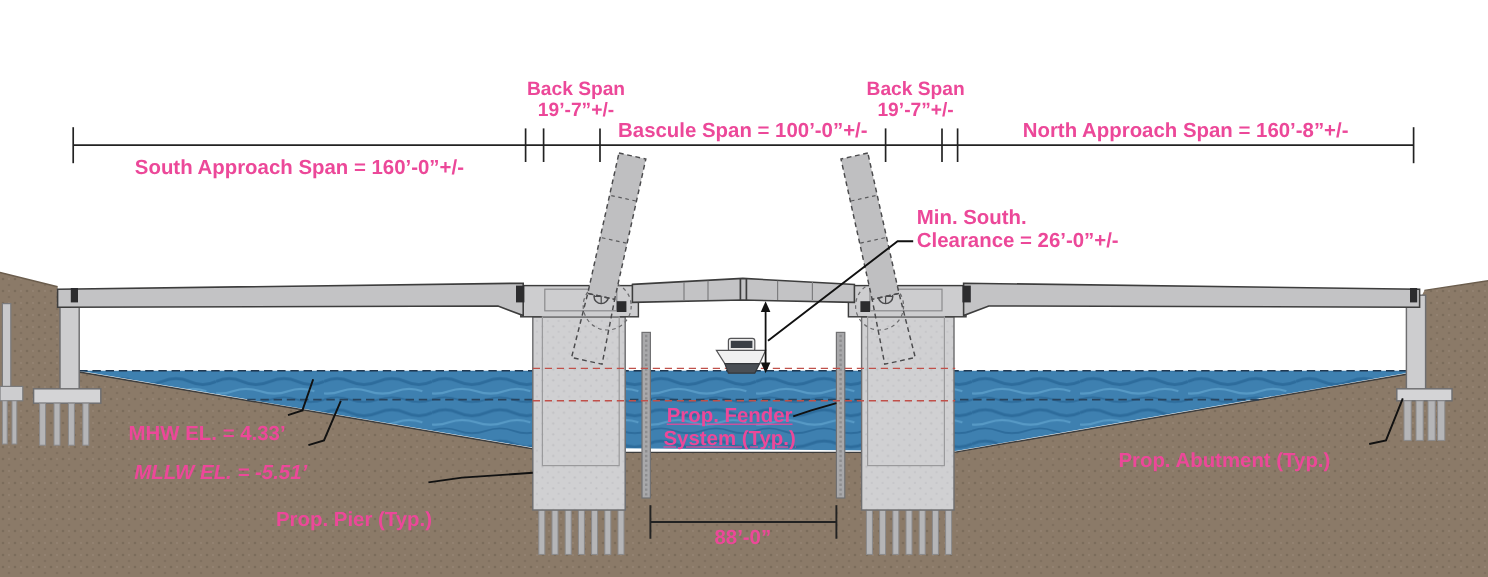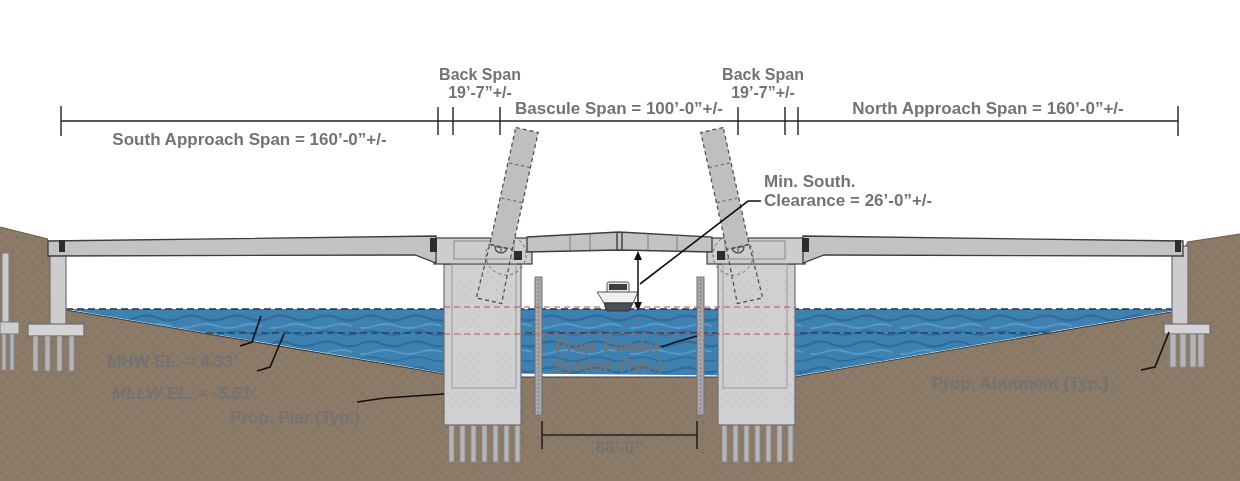--- a/index.html
+++ b/index.html
@@ -6,21 +6,21 @@
   #stage{
     position:relative;
     width:1240px;height:481px;
     overflow:hidden;
     background:#ffffff;
     font-family:"Liberation Sans", sans-serif;
   }
   #drawing{position:absolute;left:0;top:0;}
   .lbl{
     position:absolute;
-    color:#737373;
+    color:#ec4899;
     font-size:17px;
     line-height:19px;
     font-weight:600;
     white-space:nowrap;
   }
   .center{text-align:center;}
   .right{text-align:right;margin-top:17px;}
   .left{text-align:left;}
   .sm{font-size:16px;line-height:18px;}
 </style>
@@ -224,34 +224,34 @@
   <div>19’-7”+/-</div>
 </div>
 
 <div class="lbl center" style="left:500px;top:99px;width:238px;">Bascule Span = 100’-0”+/-</div>
 
 <div class="lbl sm center" style="left:711px;top:66px;width:104px;">
   <div>Back Span</div>
   <div>19’-7”+/-</div>
 </div>
 
-<div class="lbl center" style="left:798px;top:99px;width:380px;">North Approach Span = 160’-0”+/-</div>
+<div class="lbl center" style="left:798px;top:99px;width:380px;">North Approach Span = 160’-8”+/-</div>
 
 <div class="lbl left" style="left:764px;top:172px;">
   <div>Min. South.</div>
   <div>Clearance = 26’-0”+/-</div>
 </div>
 
 <div class="lbl right" style="left:88px;top:335px;width:150px;">MHW EL. = 4.33’</div>
 
 <div class="lbl right" style="left:88px;top:367px;width:168px;font-style:italic;">MLLW EL. = -5.51’</div>
 
-<div class="lbl right" style="left:230px;top:391px;width:126px;">Prop. Pier (Typ.)</div>
-
-<div class="lbl center" style="left:548px;top:337px;width:120px;">
+<div class="lbl right" style="left:230px;top:406px;width:126px;">Prop. Pier (Typ.)</div>
+
+<div class="lbl center" style="left:548px;top:337px;width:120px;text-decoration:underline;">
   <div>Prop. Fender</div>
   <div>System (Typ.)</div>
 </div>
 
 
 <div class="lbl center" style="left:541px;top:438px;width:156px;">88’-0”</div>
 
 <div class="lbl right" style="left:932px;top:357px;width:172px;">Prop. Abutment (Typ.)</div>
 
 </div>

